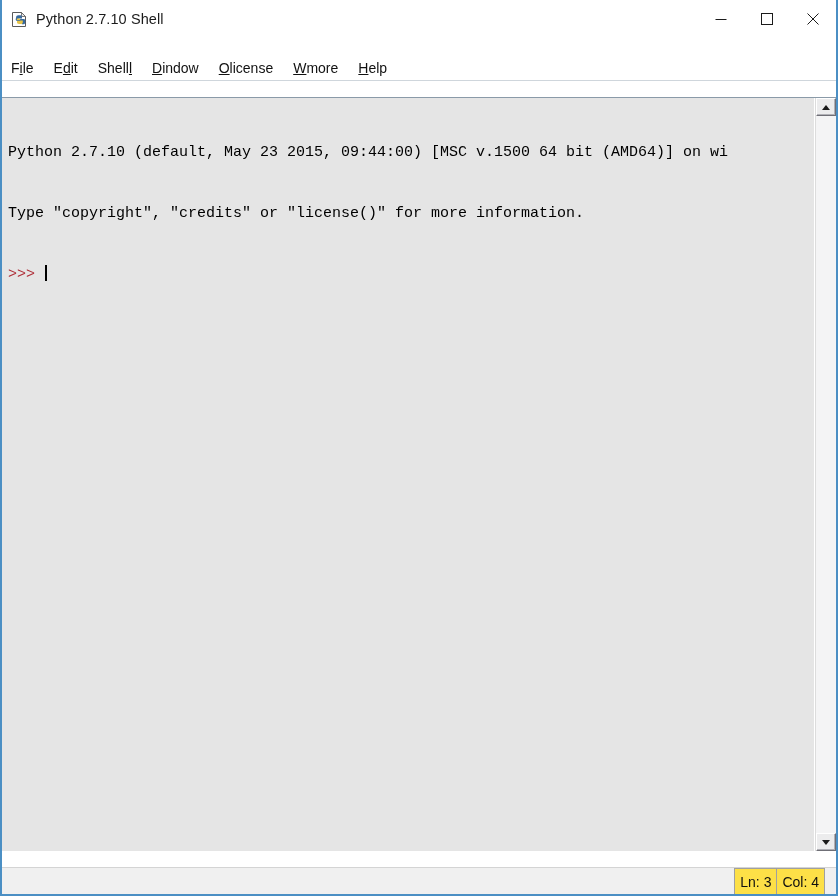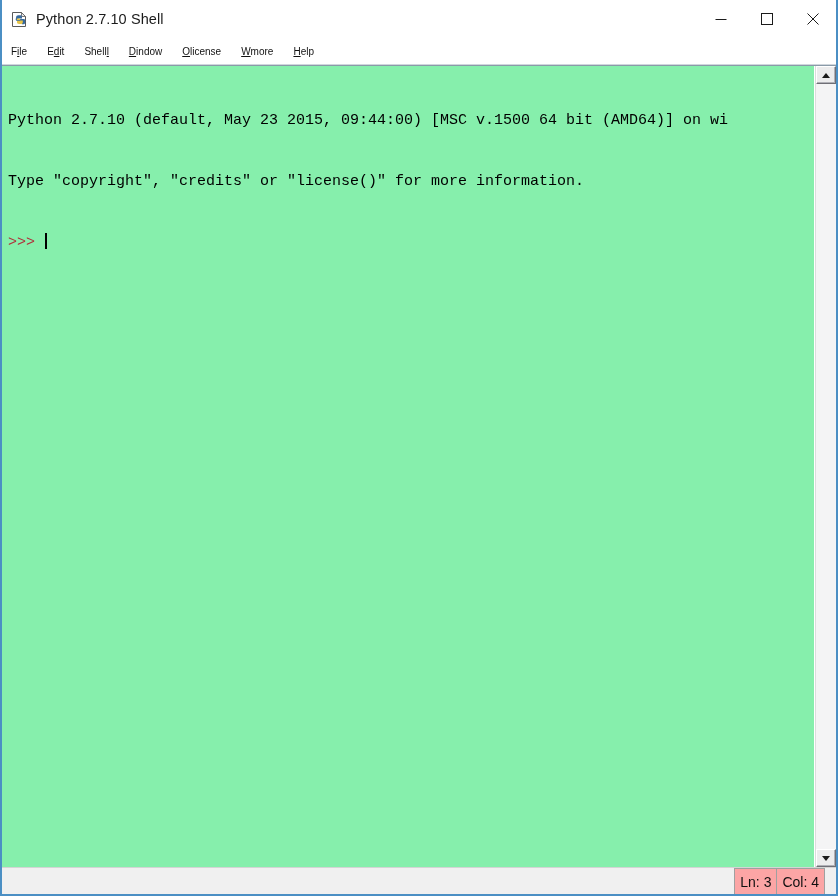--- a/index.html
+++ b/index.html
@@ -19,20 +19,21 @@
     position: absolute;
     left: 0; top: 0;
     width: 838px;
     height: 896px;
     box-sizing: border-box;
     border: 2px solid #4b8fc4;
     border-top: none;
     background: #ffffff;
     display: flex;
     flex-direction: column;
+    gap: 16px;
   }
 
   
   #titlebar {
     height: 38px;
     min-height: 38px;
     background: #ffffff;
     display: flex;
     align-items: center;
     position: relative;
@@ -72,41 +73,41 @@
   #menubar {
     height: 25px;
     min-height: 25px;
     background: #ffffff;
     display: flex;
     align-items: center;
     padding-left: 9px;
     border-bottom: 1px solid #cfd6dc;
   }
   .menu-item {
-    font-size: 10px;
+    font-size: 14px;
     color: #111111;
     margin-right: 20px;
     white-space: nowrap;
     line-height: 18px;
   }
   .menu-item u { text-decoration: underline; }
 
   
   #body-area {
     flex: 1 1 auto;
     display: flex;
     min-height: 0;
     background: #ffffff;
     border-top: 1px solid #8a9aa8;
   }
 
   #textarea-wrap {
     flex: 1 1 auto;
     position: relative;
-    background: #86efac;
+    background: #e5e5e5;
     overflow: hidden;
     border-right: 1px solid #ffffff;
   }
   #console-text {
     font-family: "Liberation Mono", "DejaVu Sans Mono", monospace;
     font-size: 15px;
     line-height: 20.4px;
     color: #000000;
     padding: 4px 0 0 6px;
     white-space: pre;
@@ -173,21 +174,21 @@
     justify-content: flex-end;
   }
   .status-cell {
     font-size: 14px;
     color: #101010;
     display: flex;
     align-items: center;
     padding: 0 5px;
     border-left: 1px solid #a0a0a0;
     border-top: 1px solid #a0a0a0;
-    background: #fca5a5;
+    background: #fde047;
     white-space: nowrap;
   }
   .status-cell:last-child {
     border-right: 1px solid #a0a0a0;
     margin-right: 11px;
   }
 </style>
 </head>
 <body>
 

